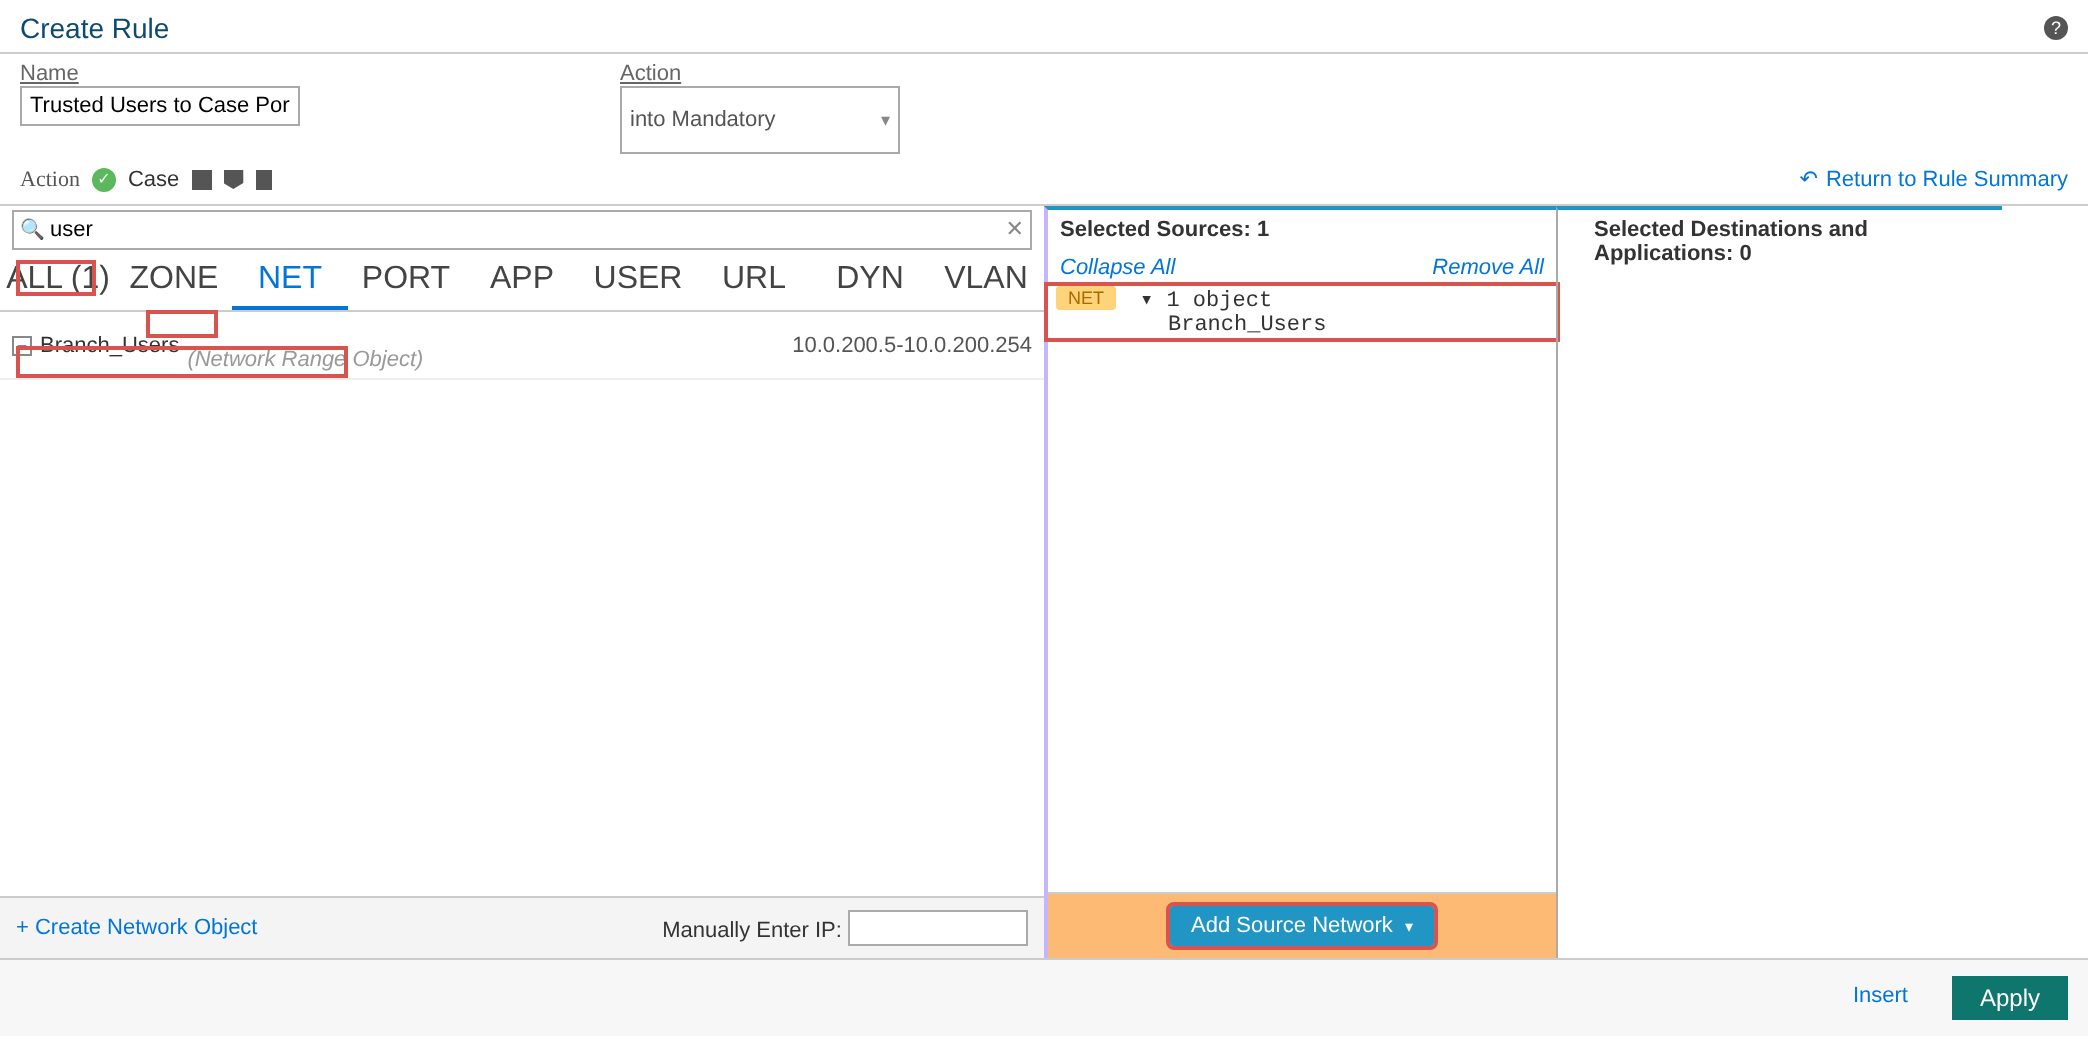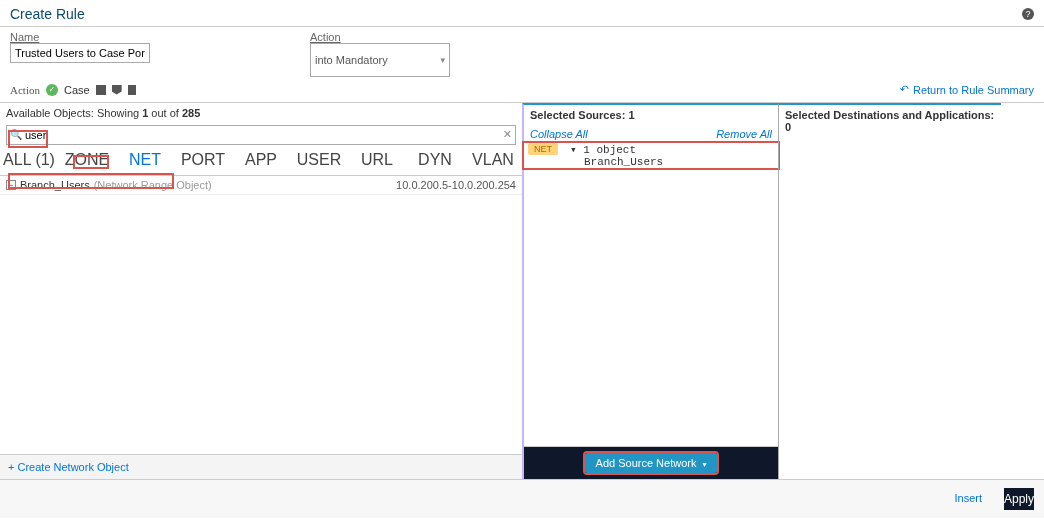--- a/index.html
+++ b/index.html
@@ -42,21 +42,21 @@
     width:12px;height:12px;border-radius:50%;background:#5cb85c;color:#fff;
     font-size:8px; display:flex;align-items:center;justify-content:center;
   }
   .tiny-icon {
     width:10px;height:10px;background:#555;
   }
   .return-link { color:#0275d8; cursor:pointer; display:flex;align-items:center;gap:4px;}
   .return-link .arrow { font-size:11px;}
   .col-left { width:522px; display:flex;flex-direction:column; position:relative;}
   .col-mid  { width:256px; border-left:2px solid #c4b5fd; border-top:2px solid #2196c4; display:flex;flex-direction:column;}
-  .col-right{ width:223px; border-left:1px solid #aaa; border-top:2px solid #2196c4; display:flex;flex-direction:column;}
+  .col-right{ width:223px; border-left:1px solid #aaa; border-top:2px solid #2196c4; display:flex;flex-direction:column;padding-left:12px;}
   .col-header { padding:4px 6px; font-size:11px; }
   .col-header b { font-weight:bold; }
   .search-wrap { padding:2px 6px; position:relative;}
   .search-wrap input {
     width:100%; height:20px; border:1px solid #aaa; padding:0 18px 0 18px; font-size:11px;
   }
   .search-wrap .mag {
     position:absolute; left:10px; top:6px; font-size:10px; color:#888;
   }
   .search-wrap .clear {
@@ -69,49 +69,49 @@
   .tabs .tab.active { color:#0275d8; border-bottom:2px solid #0275d8; }
   .list-row {
     display:flex; align-items:center; padding:3px 6px; font-size:11px;
     border-bottom:1px solid #eee;
   }
   .list-row .minus {
     width:10px;height:10px;border:1px solid #888;display:flex;align-items:center;justify-content:center;
     font-size:9px;color:#444;margin-right:4px;
   }
   .list-row .name { color:#333;}
-  .list-row .type { color:#999; margin-left:4px;}
+  .list-row .type { color:#999; font-style:italic; margin-left:4px;margin-top:15px;}
   .list-row .range { margin-left:auto; color:#555;}
   .left-bottom {
     margin-top:auto; padding:6px 8px; border-top:1px solid #ccc;
     display:flex; align-items:center; justify-content:space-between; background:#f4f4f4;
   }
   .blue-link { color:#0275d8; cursor:pointer; }
   .manual-input { height:18px; width:90px; border:1px solid #aaa;}
   .sel-top { display:flex; padding:3px 6px; justify-content:space-between;}
   .sel-top a { color:#0275d8; font-style:italic; cursor:pointer;}
   .net-badge {
     background:#ffd37a; color:#a86b00; font-size:9px; padding:1px 6px; border-radius:2px;
   }
   .obj-box { margin:0 6px; padding:4px; font-size:11px;font-family:Liberation Mono, monospace;}
   .obj-box .line1 { color:#333; }
   .obj-box .line2 { color:#333; padding-left:28px;}
-  .col-bottom { margin-top:auto; padding:6px; text-align:center; border-top:1px solid #ccc; background:#0f172a;}
+  .col-bottom { margin-top:auto; padding:6px; text-align:center; border-top:1px solid #ccc; background:#fdba74;}
   .btn {
     display:inline-block;padding:3px 10px;border-radius:2px;font-size:11px;cursor:pointer;
     color:#fff;background:#2196c4;border:1px solid #2196c4;
   }
   .btn.light { background:#96d2e9; border-color:#96d2e9; color:#fff;}
   .btn .chev { margin-left:6px; font-size:8px;}
   .footer {
     border-top:1px solid #ccc; padding:8px 10px; display:flex; justify-content:flex-end; gap:12px;
     background:#f7f7f7;
   }
   .btn-cancel { color:#0275d8; padding:4px 10px; cursor:pointer;}
-  .btn-apply { background:#0f172a;color:#fff;padding:4px 0;border:none;cursor:pointer;font-size:12px;}
+  .btn-apply { background:#0f766e;color:#fff;padding:4px 14px;border:none;cursor:pointer;font-size:12px;}
   .cols-wrap { height:376px; display:flex; }
   .search-box-hl {
     position:absolute; left:8px; top:27px; width:40px; height:18px;
     border:2px solid #d9534f; pointer-events:none;
   }
   .zone-hl {
     position:absolute; left:73px; top:52px; width:36px; height:14px;
     border:2px solid #d9534f; pointer-events:none;
   }
   .row-hl {
@@ -160,24 +160,20 @@
   <span class="grow"></span>
   <span class="return-link">
     <span class="arrow">↶</span>
     <span>Return to Rule Summary</span>
   </span>
 </div>
 
 <div class="cols-wrap">
 
   <div class="col-left">
-    <div class="col-header">
-      <span>Available Objects:</span>
-      <span>Showing </span><b>1</b><span> out of </span><b>285</b>
-    </div>
     <div class="search-wrap">
       <span class="mag">🔍</span>
       <input type="text" value="user" style="">
       <span class="clear">✕</span>
     </div>
     <div class="tabs">
       <div class="tab">ALL (1)</div>
       <div class="tab">ZONE</div>
       <div class="tab active">NET</div>
       <div class="tab">PORT</div>
@@ -193,20 +189,24 @@
       <span class="type">(Network Range Object)</span>
       <span class="range">10.0.200.5-10.0.200.254</span>
     </div>
 
     <div class="search-box-hl"></div>
     <div class="zone-hl"></div>
     <div class="row-hl"></div>
 
     <div class="left-bottom">
       <span class="blue-link">+ Create Network Object</span>
+      <span>
+        <span>Manually Enter IP:</span>
+        <input class="manual-input" type="text" style="">
+      </span>
     </div>
   </div>
 
   <div class="col-mid">
     <div class="col-header">
       <b>Selected Sources:</b> <b>1</b>
     </div>
     <div class="sel-top">
       <a>Collapse All</a>
       <a>Remove All</a>

